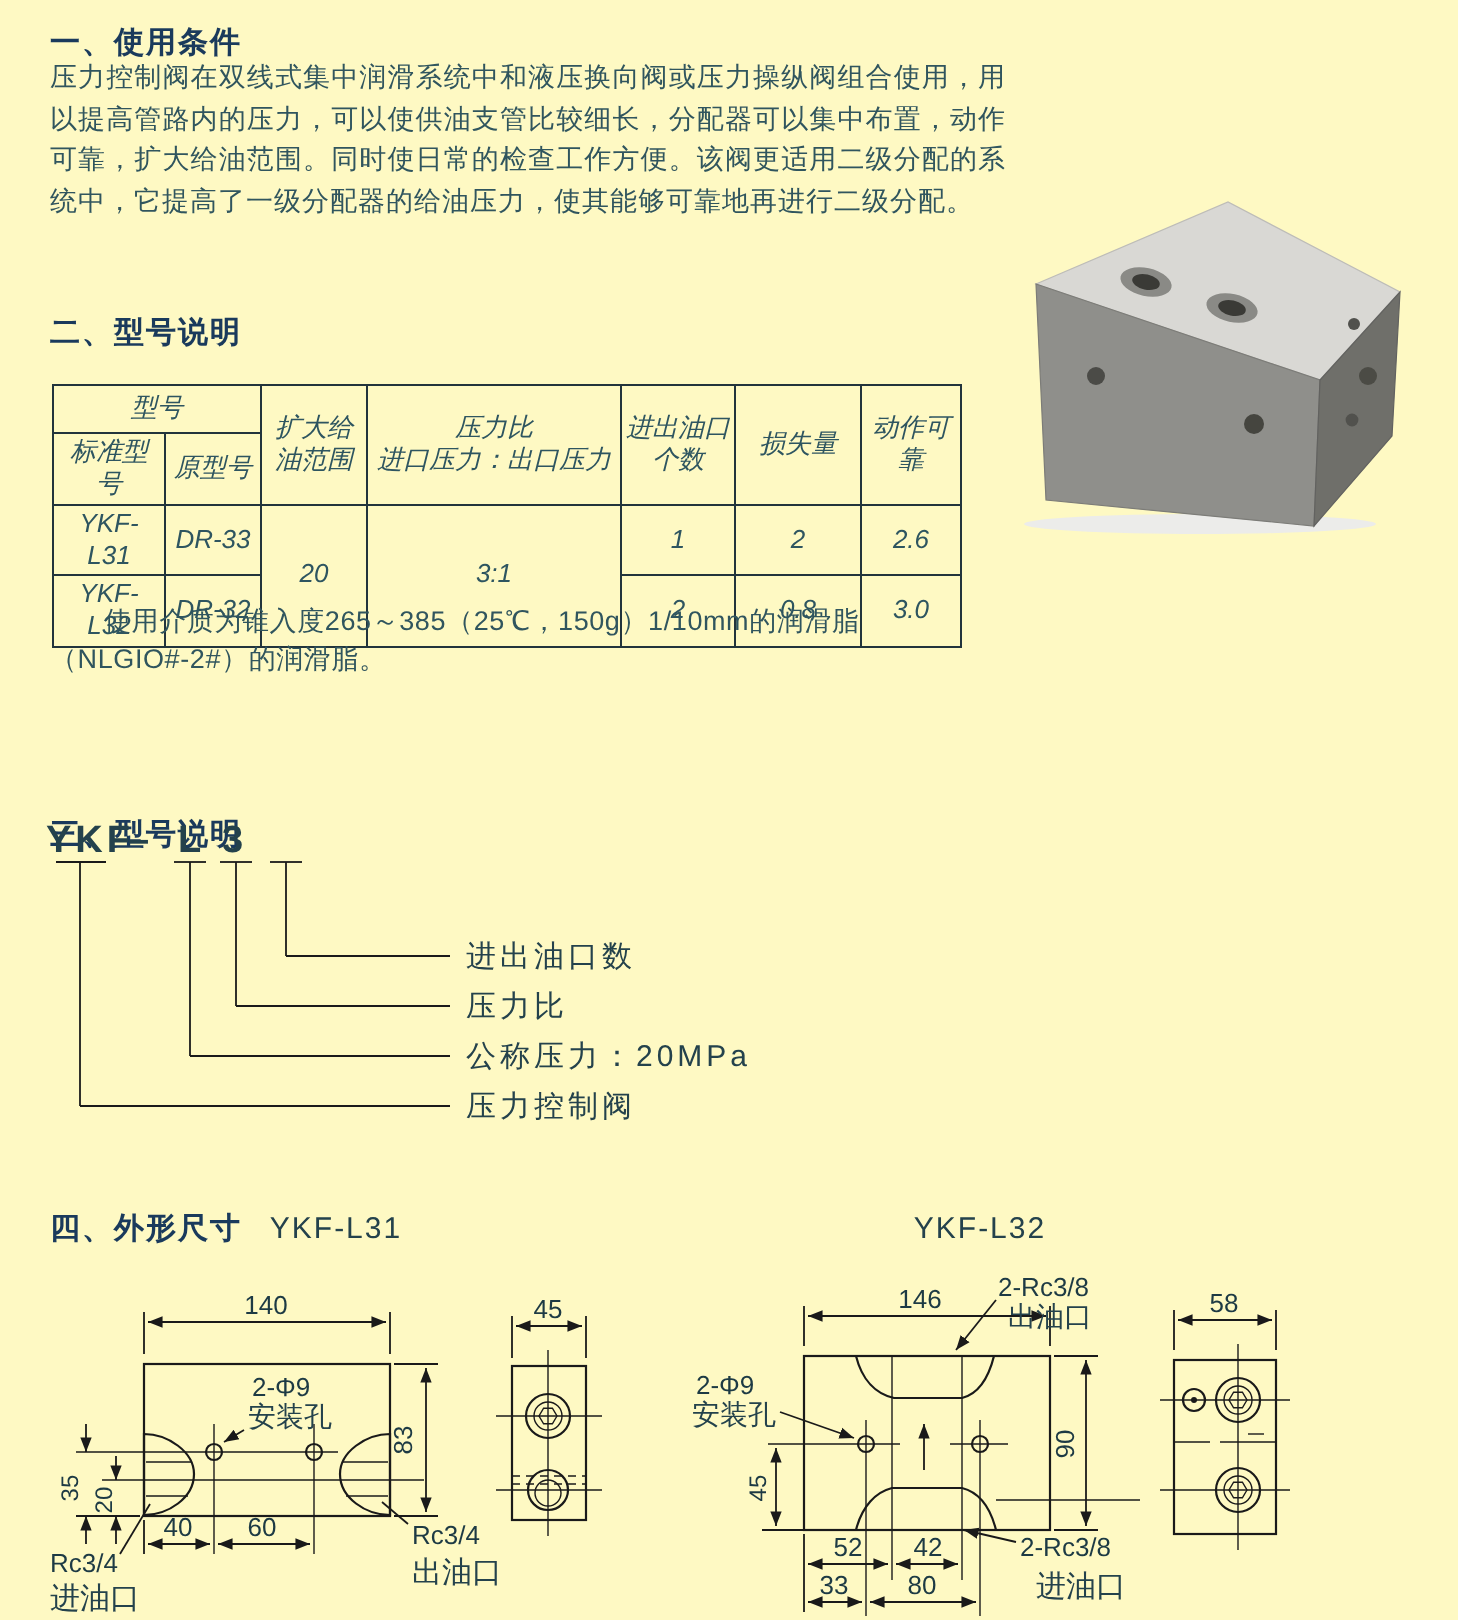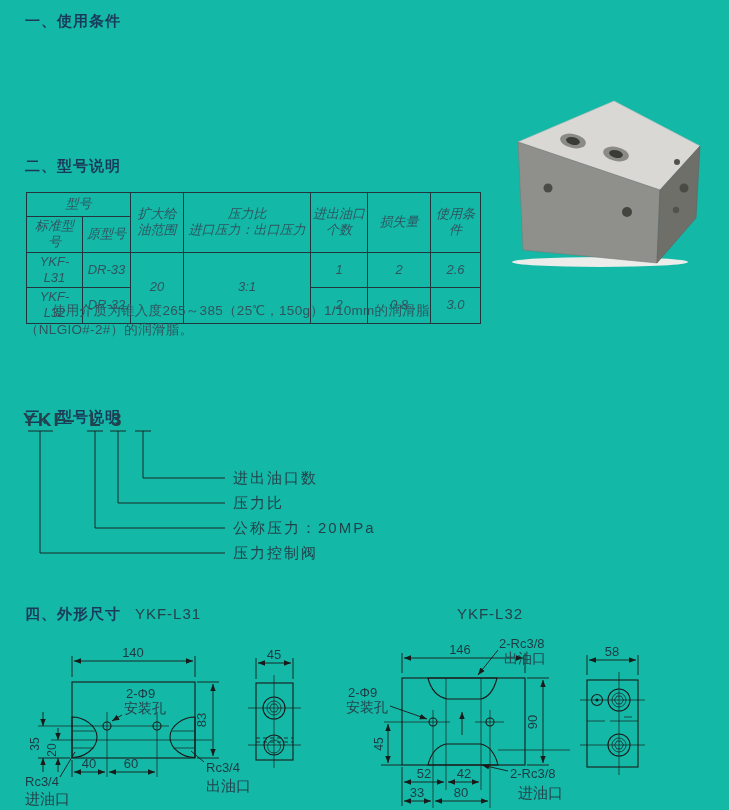--- a/index.html
+++ b/index.html
@@ -1,16 +1,16 @@
 <!DOCTYPE html>
 <html><head>
 <meta charset="utf-8">
 <style>
   html,body { margin:0; padding:0; background:#fff; }
-  .page { position:relative; width:729px; height:810px; background:#14b8a6;
+  .page { position:relative; width:729px; height:810px; background:#fef9c3;
           font-family:"Liberation Sans", sans-serif; overflow:hidden; }
 
   .heading { position:absolute; left:25px; font-size:15px; font-weight:bold;
              color:#1a3a5c; letter-spacing:1px; }
   .body-text { position:absolute; left:25px; top:29px; width:478px; margin:0;
                font-size:13.5px; line-height:20.5px; color:#30555e;
                text-align:justify; letter-spacing:0.5px; }
   .note { position:absolute; left:25px; top:301px; width:462px; margin:0;
           font-size:13.5px; line-height:19px; color:#30555e;
           text-indent:2em; letter-spacing:0.3px; }
@@ -34,20 +34,21 @@
   .dtxt { fill:#1d3a44; font-size:13px; font-family:"Liberation Sans",sans-serif; }
   .ctxt { fill:#24424c; font-size:14px; font-family:"Liberation Sans",sans-serif; }
   .ttl  { fill:#24424c; font-size:15px; letter-spacing:1px; font-family:"Liberation Sans",sans-serif; }
 </style>
 </head>
 <body>
 
 <div class="page">
 
   <div class="heading" style="top:12px">一、使用条件</div>
+  <p class="body-text">压力控制阀在双线式集中润滑系统中和液压换向阀或压力操纵阀组合使用，用以提高管路内的压力，可以使供油支管比较细长，分配器可以集中布置，动作可靠，扩大给油范围。同时使日常的检查工作方便。该阀更适用二级分配的系统中，它提高了一级分配器的给油压力，使其能够可靠地再进行二级分配。</p>
 
   <div class="photo-wrap">
     <svg width="215" height="170" viewBox="0 0 215 170">
       <ellipse cx="100" cy="162" rx="88" ry="5" fill="#ececea"></ellipse>
       <polygon points="18,42 114,1 200,46 160,90" fill="#d9d8d4" stroke="#bdbcb8" stroke-width="0.6"></polygon>
       <polygon points="18,42 160,90 157,163 23,150" fill="#8f8f8b" stroke="#7c7c78" stroke-width="0.6"></polygon>
       <polygon points="160,90 200,46 196,118 157,163" fill="#6f6f6a" stroke="#626260" stroke-width="0.6"></polygon>
       <ellipse cx="73" cy="41" rx="13" ry="7" fill="#8a8a86" transform="rotate(12 73 41)"></ellipse>
       <ellipse cx="73" cy="41" rx="7" ry="3.8" fill="#3a3a36" transform="rotate(12 73 41)"></ellipse>
       <ellipse cx="116" cy="54" rx="13" ry="7" fill="#8a8a86" transform="rotate(12 116 54)"></ellipse>
@@ -78,21 +79,21 @@
       <th rowspan="2">扩大给油范围</th>
       <th rowspan="2">
         <span>压力比</span><br>
         <span>进口压力：出口压力</span>
       </th>
       <th rowspan="2">
         <span>进出油口</span><br>
         <span>个数</span>
       </th>
       <th rowspan="2">损失量</th>
-      <th rowspan="2">使用条件</th>
+      <th rowspan="2">动作可靠</th>
     </tr>
     <tr>
       <th>标准型号</th>
       <th>原型号</th>
     </tr>
     <tr>
       <td>YKF-L31</td>
       <td>DR-33</td>
       <td rowspan="2">20</td>
       <td rowspan="2">3:1</td>

